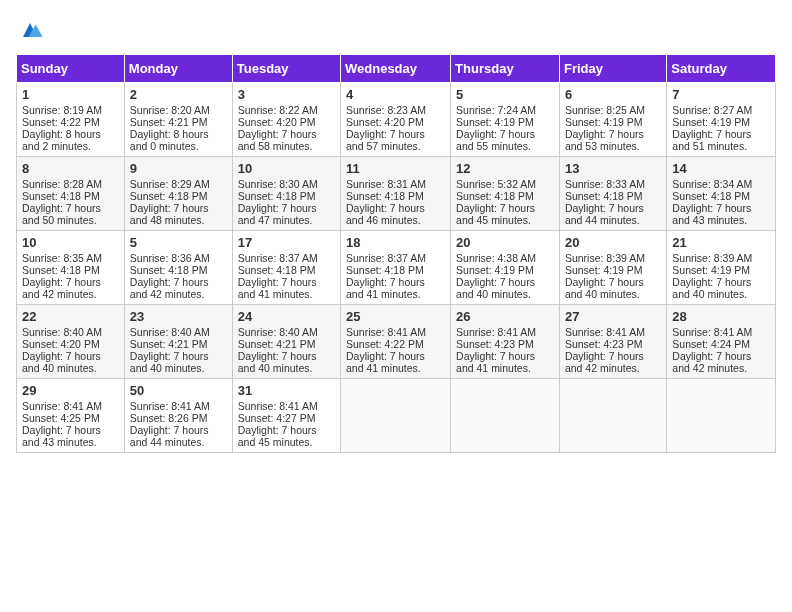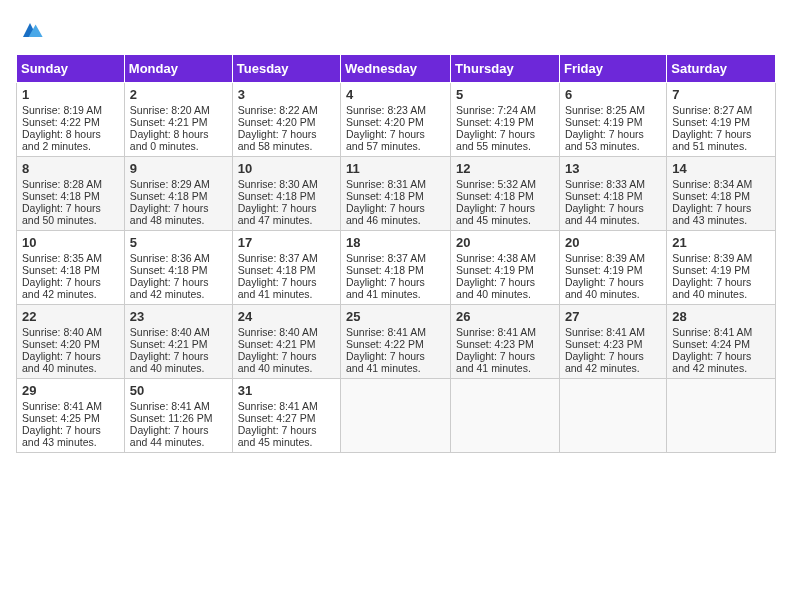--- a/index.html
+++ b/index.html
@@ -152,21 +152,21 @@
         <td><span class="day-number">22</span><span>Sunrise: 8:40 AM</span><br><span>Sunset: 4:20 PM</span><br><span>Daylight: 7 hours and 40 minutes.</span></td>
         <td><span class="day-number">23</span><span>Sunrise: 8:40 AM</span><br><span>Sunset: 4:21 PM</span><br><span>Daylight: 7 hours and 40 minutes.</span></td>
         <td><span class="day-number">24</span><span>Sunrise: 8:40 AM</span><br><span>Sunset: 4:21 PM</span><br><span>Daylight: 7 hours and 40 minutes.</span></td>
         <td><span class="day-number">25</span><span>Sunrise: 8:41 AM</span><br><span>Sunset: 4:22 PM</span><br><span>Daylight: 7 hours and 41 minutes.</span></td>
         <td><span class="day-number">26</span><span>Sunrise: 8:41 AM</span><br><span>Sunset: 4:23 PM</span><br><span>Daylight: 7 hours and 41 minutes.</span></td>
         <td><span class="day-number">27</span><span>Sunrise: 8:41 AM</span><br><span>Sunset: 4:23 PM</span><br><span>Daylight: 7 hours and 42 minutes.</span></td>
         <td><span class="day-number">28</span><span>Sunrise: 8:41 AM</span><br><span>Sunset: 4:24 PM</span><br><span>Daylight: 7 hours and 42 minutes.</span></td>
       </tr>
       <tr>
         <td><span class="day-number">29</span><span>Sunrise: 8:41 AM</span><br><span>Sunset: 4:25 PM</span><br><span>Daylight: 7 hours and 43 minutes.</span></td>
-        <td><span class="day-number">50</span><span>Sunrise: 8:41 AM</span><br><span>Sunset: 11:26 PM</span><br><span>Daylight: 7 hours and 44 minutes.</span></td>
+        <td><span class="day-number">50</span><span>Sunrise: 8:41 AM</span><br><span>Sunset: 8:26 PM</span><br><span>Daylight: 7 hours and 44 minutes.</span></td>
         <td><span class="day-number">31</span><span>Sunrise: 8:41 AM</span><br><span>Sunset: 4:27 PM</span><br><span>Daylight: 7 hours and 45 minutes.</span></td>
         <td class="empty-cell"></td>
         <td class="empty-cell"></td>
         <td class="empty-cell"></td>
         <td class="empty-cell"></td>
       </tr>
     </tbody>
 </table>
 
 </body></html>

